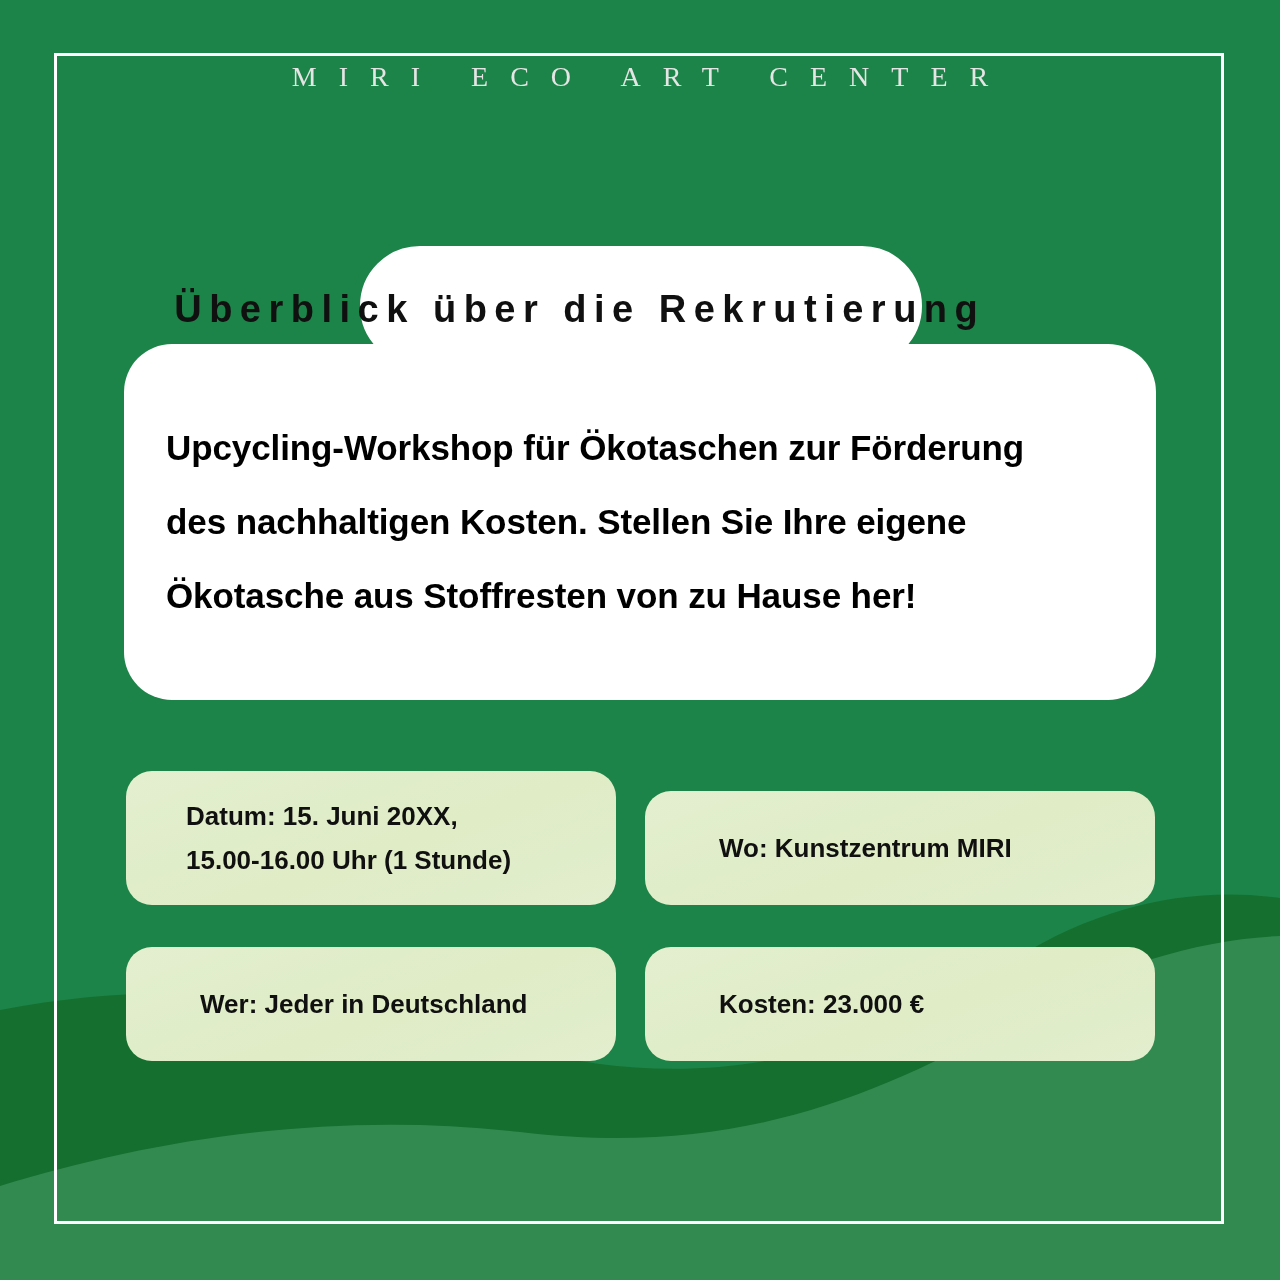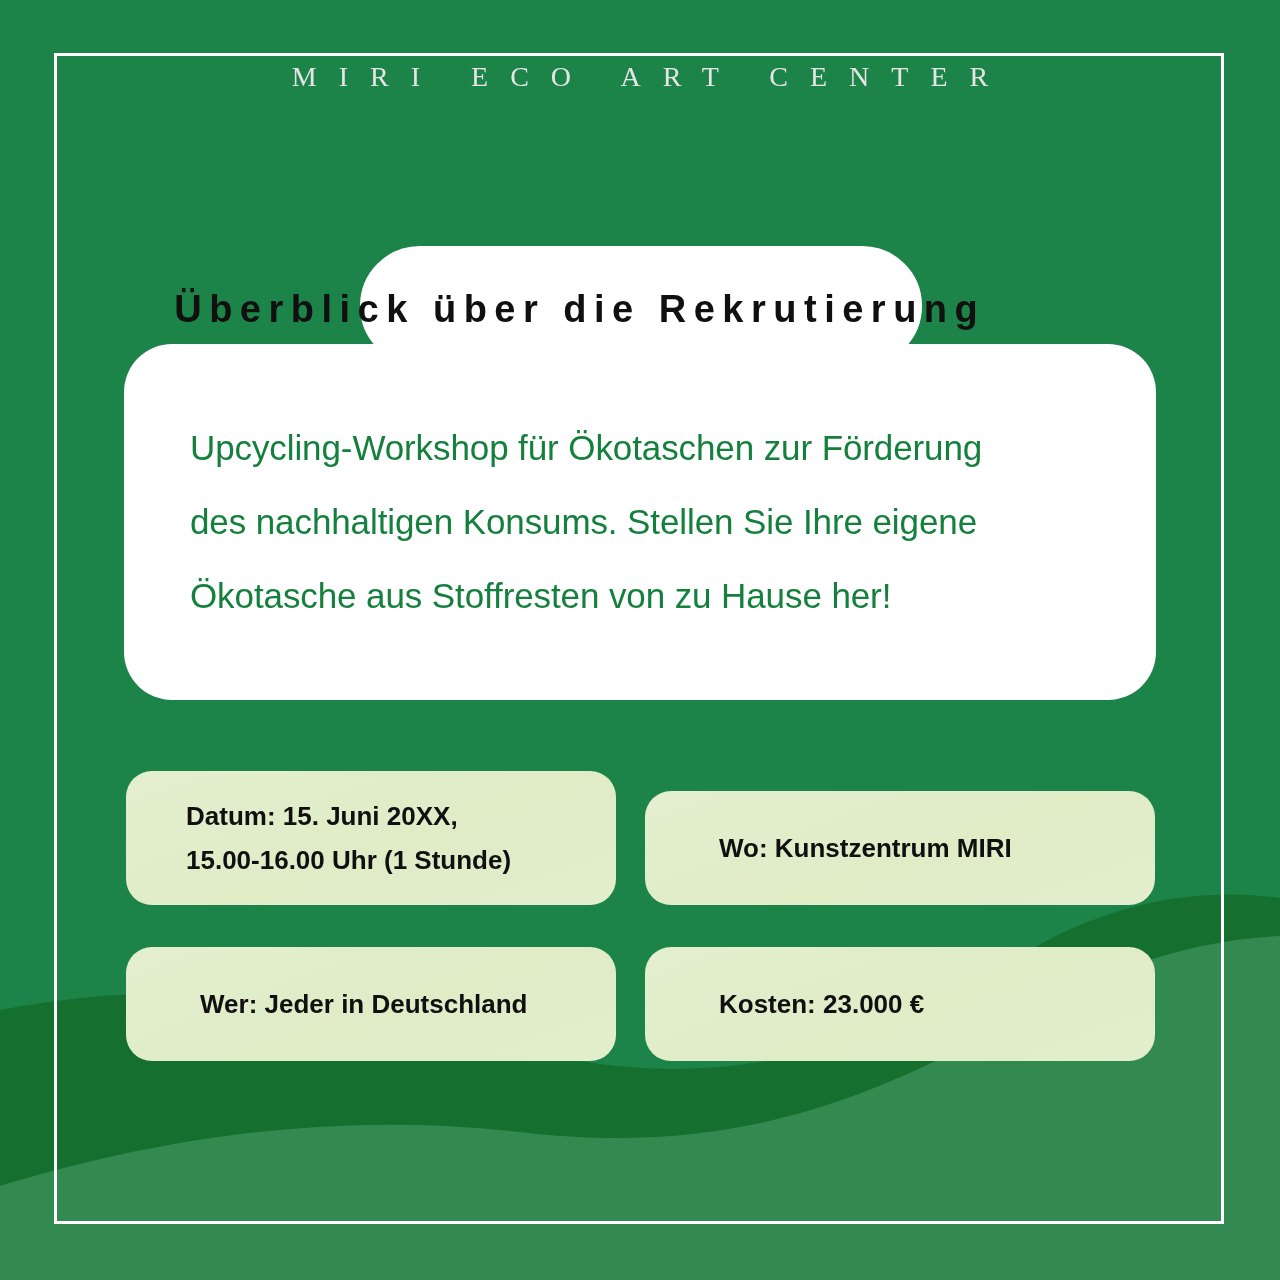--- a/index.html
+++ b/index.html
@@ -85,26 +85,25 @@
     border-radius: 48px;
     z-index: 6;
     display: flex;
     flex-direction: column;
     justify-content: center;
     padding: 0 42px;
     box-sizing: border-box;
   }
   .card-line {
     font-size: 35px;
-    font-weight: normal;
-    color: #15803d;
+    font-weight: bold;
+    color: #000000;
     line-height: 74px;
     letter-spacing: -0.1px;
     white-space: nowrap;
-    margin-left: 24px;
   }
 
   
   .title-text {
     position: absolute;
     left: 0;
     top: 283px;
     width: 1152px;
     text-align: center;
     font-size: 38px;
@@ -162,21 +161,21 @@
   <div class="frame"></div>
 
   <div class="brand">
     <span class="brand-text">MIRI ECO ART CENTER</span>
   </div>
 
   <div class="title-pill"></div>
 
   <div class="main-card">
     <div class="card-line">Upcycling-Workshop für Ökotaschen zur Förderung</div>
-    <div class="card-line">des nachhaltigen Konsums. Stellen Sie Ihre eigene</div>
+    <div class="card-line">des nachhaltigen Kosten. Stellen Sie Ihre eigene</div>
     <div class="card-line">Ökotasche aus Stoffresten von zu Hause her!</div>
   </div>
 
   <div class="title-text">Überblick über die Rekrutierung</div>
 
   <div class="info-grid">
 
     <div class="info-box">
       <div class="info-line">Datum: 15. Juni 20XX,</div>
       <div class="info-line">15.00-16.00 Uhr (1 Stunde)</div>

